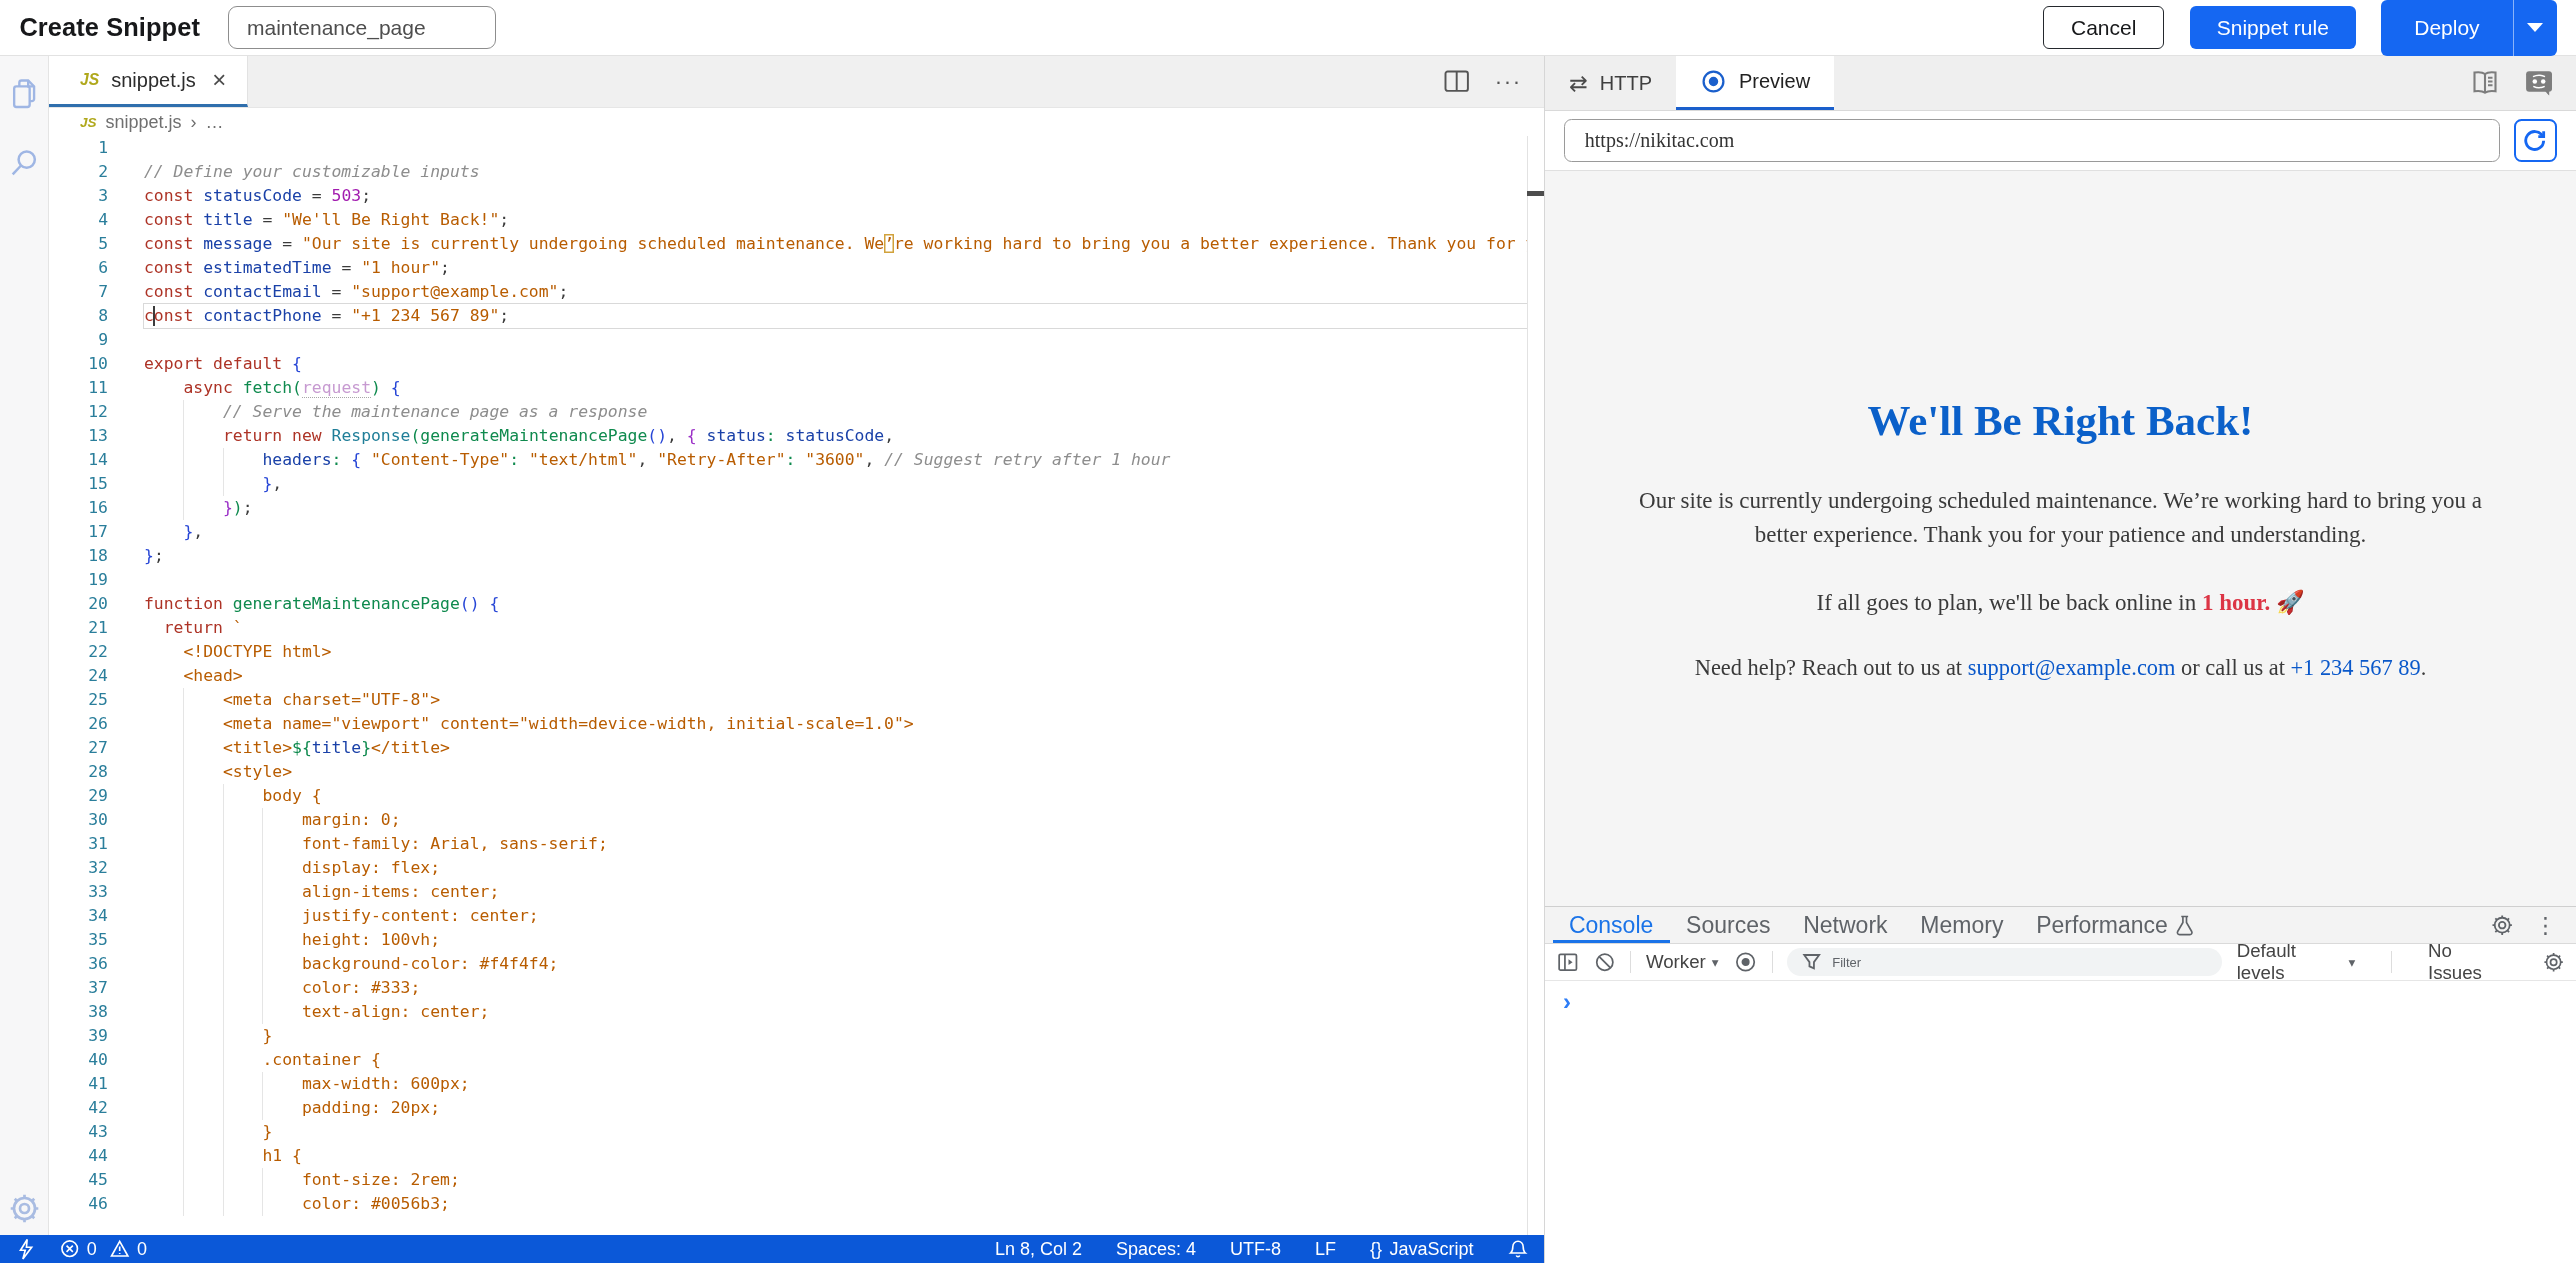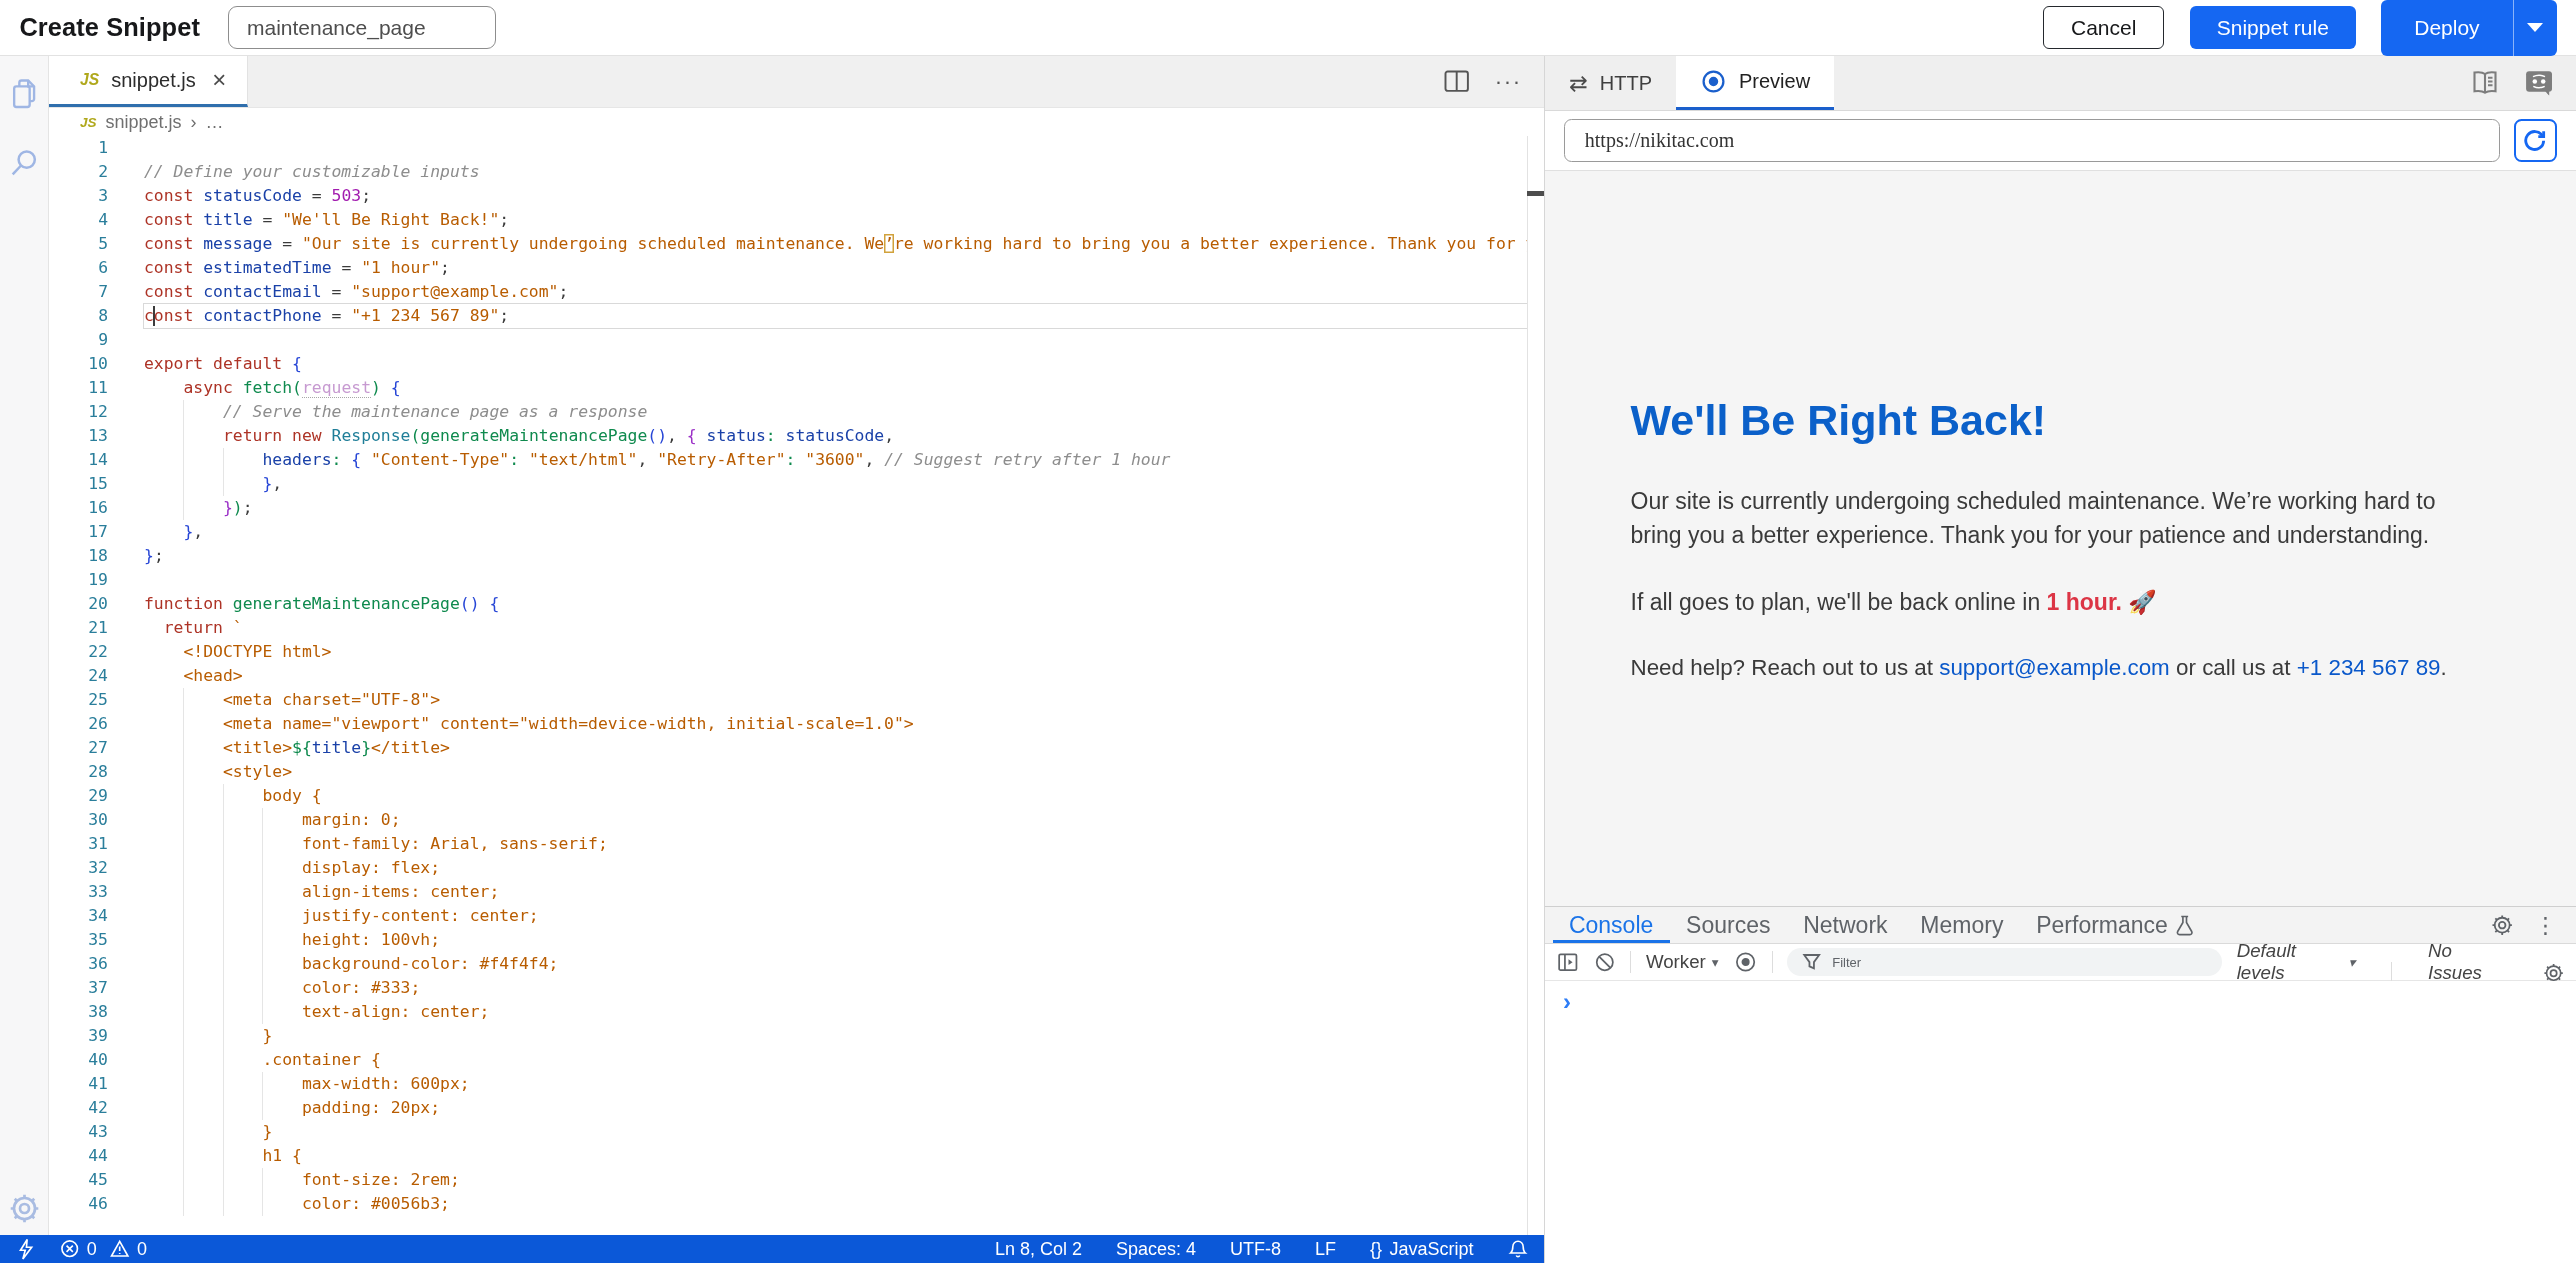--- a/index.html
+++ b/index.html
@@ -78,42 +78,42 @@
   .rtab { display:flex; align-items:center; gap:12px; padding:0 24px; font-size:20px; color:#3f3f3f; cursor:pointer; }
   .rtab.active { background:#fff; border-bottom:3px solid #1a5fcc; color:#222; }
   .rtab-icons { margin-left:auto; display:flex; align-items:center; gap:24px; padding-right:22.4px; }
   .http-glyph { font-size:22.4px; color:#4a4a4a; }
 
   .urlrow { height:60px; flex:none; background:#fff; display:flex; align-items:center; padding:0 19.4px; border-bottom:0.7px solid #e0e0e0; }
   .url-input { flex:1; height:43px; border:1.5px solid #9a9a9a; border-radius:7.5px; font-size:20px; color:#333; padding:0 19.4px; font-family:Liberation Serif, serif; }
   .refresh-btn { width:43px; height:43px; flex:none; border:2.2px solid #1567F2; border-radius:7.5px; margin-left:13.5px; display:flex; align-items:center; justify-content:center; background:#fff; cursor:pointer; }
 
   .preview { flex:1; background:#f5f5f5; display:flex; align-items:center; justify-content:center; min-height:0; }
-  .pv { max-width:860px; text-align:left; }
+  .pv { max-width:860px; text-align:center;font-family:Liberation Serif, serif; }
   .pv-title { font-size:43px; font-weight:700; color:#0B60C9; margin-bottom:39px; }
   .pv-msg { font-size:23px; color:#3a3a3a; line-height:34px; }
   .pv-eta { font-size:23px; color:#3a3a3a; margin-top:37px; }
   .pv-eta .eta { color:#DC3545; font-weight:700; }
   .pv-help { font-size:22.4px; color:#3a3a3a; margin-top:39px; }
   .lnk { color:#0A58CA; cursor:pointer; }
 
   
   .devtools { height:357px; flex:none; border-top:0.7px solid #cfcfcf; display:flex; flex-direction:column; color:#5f6368; }
   .dtabs { height:37px; flex:none; background:#f3f3f3; border-bottom:0.7px solid #dadada; display:flex; align-items:stretch; padding-left:7.5px; }
   .dtab { padding:0 16.4px; display:flex; align-items:center; gap:7.5px; font-size:23px; color:#5f6368; cursor:pointer; }
   .dtab.active { color:#1A73E8; box-shadow:inset 0 -3px 0 #1A73E8; }
   .dtab-icons { margin-left:auto; display:flex; align-items:center; gap:21px; padding-right:19.4px; }
   .kebab { font-size:22.4px; color:#5f6368; }
 
   .dtoolbar { height:37px; flex:none; background:#fff; border-bottom:0.7px solid #e6e6e6; display:flex; align-items:center; padding:0 12px; gap:15px; }
   .vsep { width:0.7px; height:22.4px; background:#ddd; }
   .dd { display:flex; align-items:center; gap:6px; font-size:18.7px; color:#444; cursor:pointer; }
   .dd .car { font-size:13.5px; color:#5f6368; }
   .filter-pill { width:449px; height:28px; background:#f1f3f4; border-radius:14px; display:flex; align-items:center; gap:10.5px; padding:0 15px; font-size:13px; color:#5f6368; }
-  .dtb-right { margin-left:auto; display:flex; align-items:flex-end; gap:36px;font-style:italic; }
+  .dtb-right { margin-left:auto; display:flex; align-items:center; gap:36px; }
   .dbody { flex:1; background:#fff; padding:9px 0 0 18px; }
   .prompt { color:#2e7df6; font-size:24px; font-weight:600; line-height:1; }
 
   svg { display:block; }
 </style>
 </head>
 <body>
 
 <div class="root">
 

